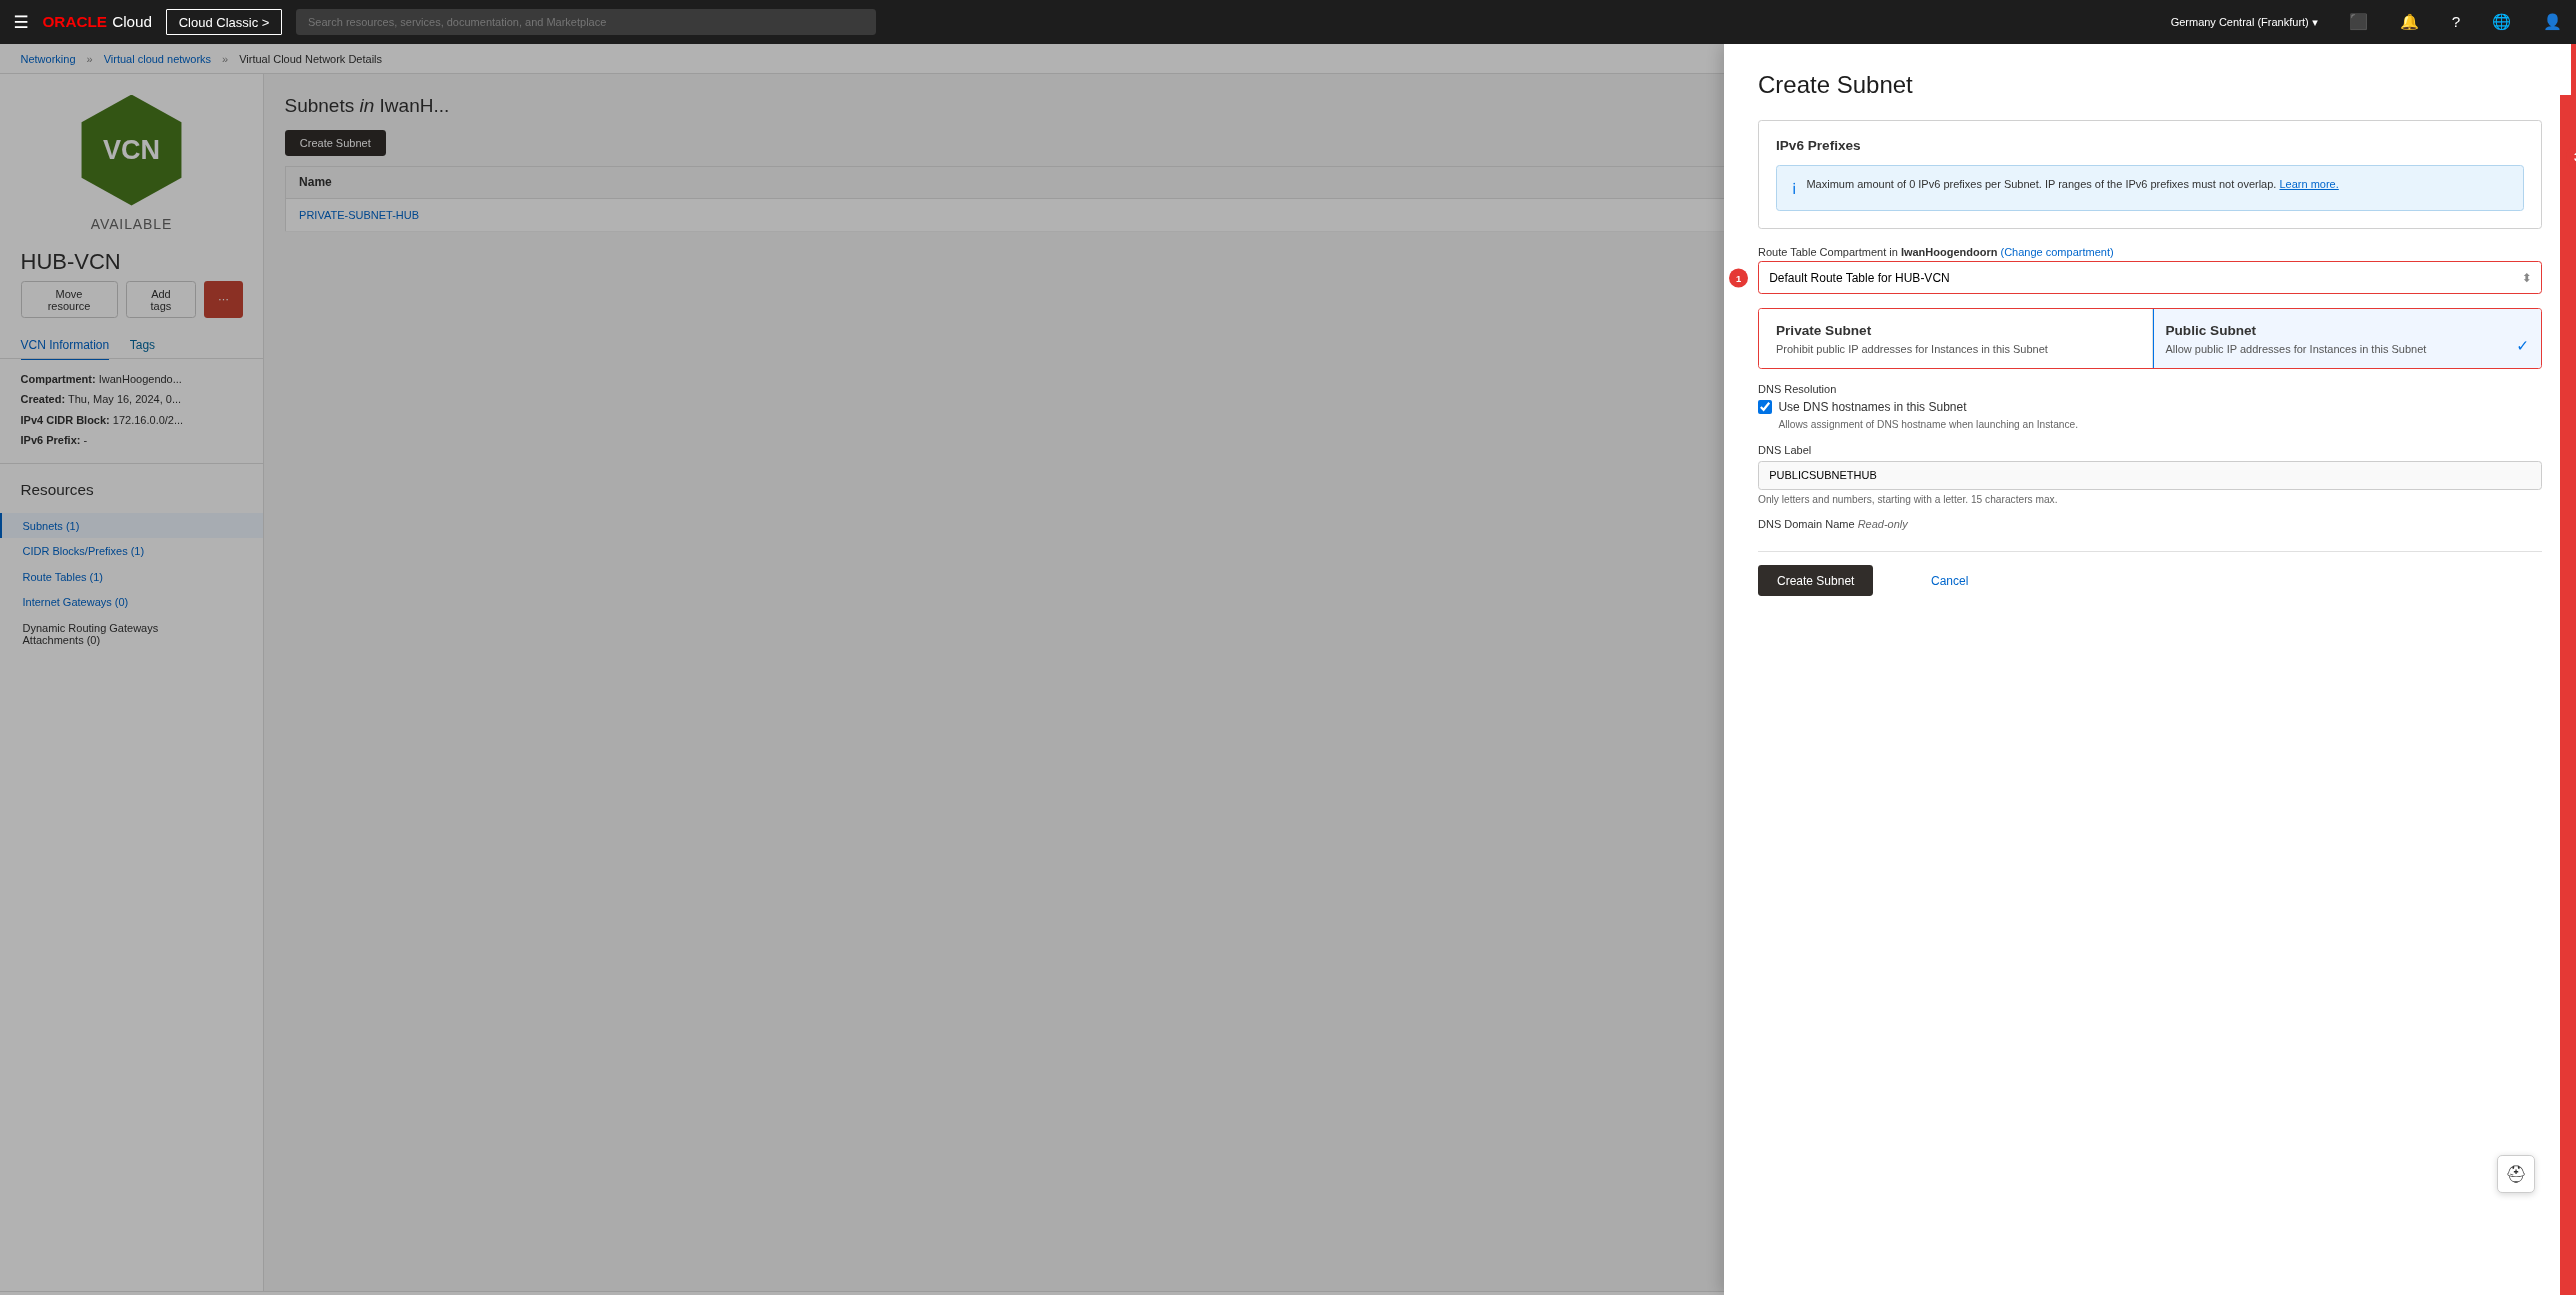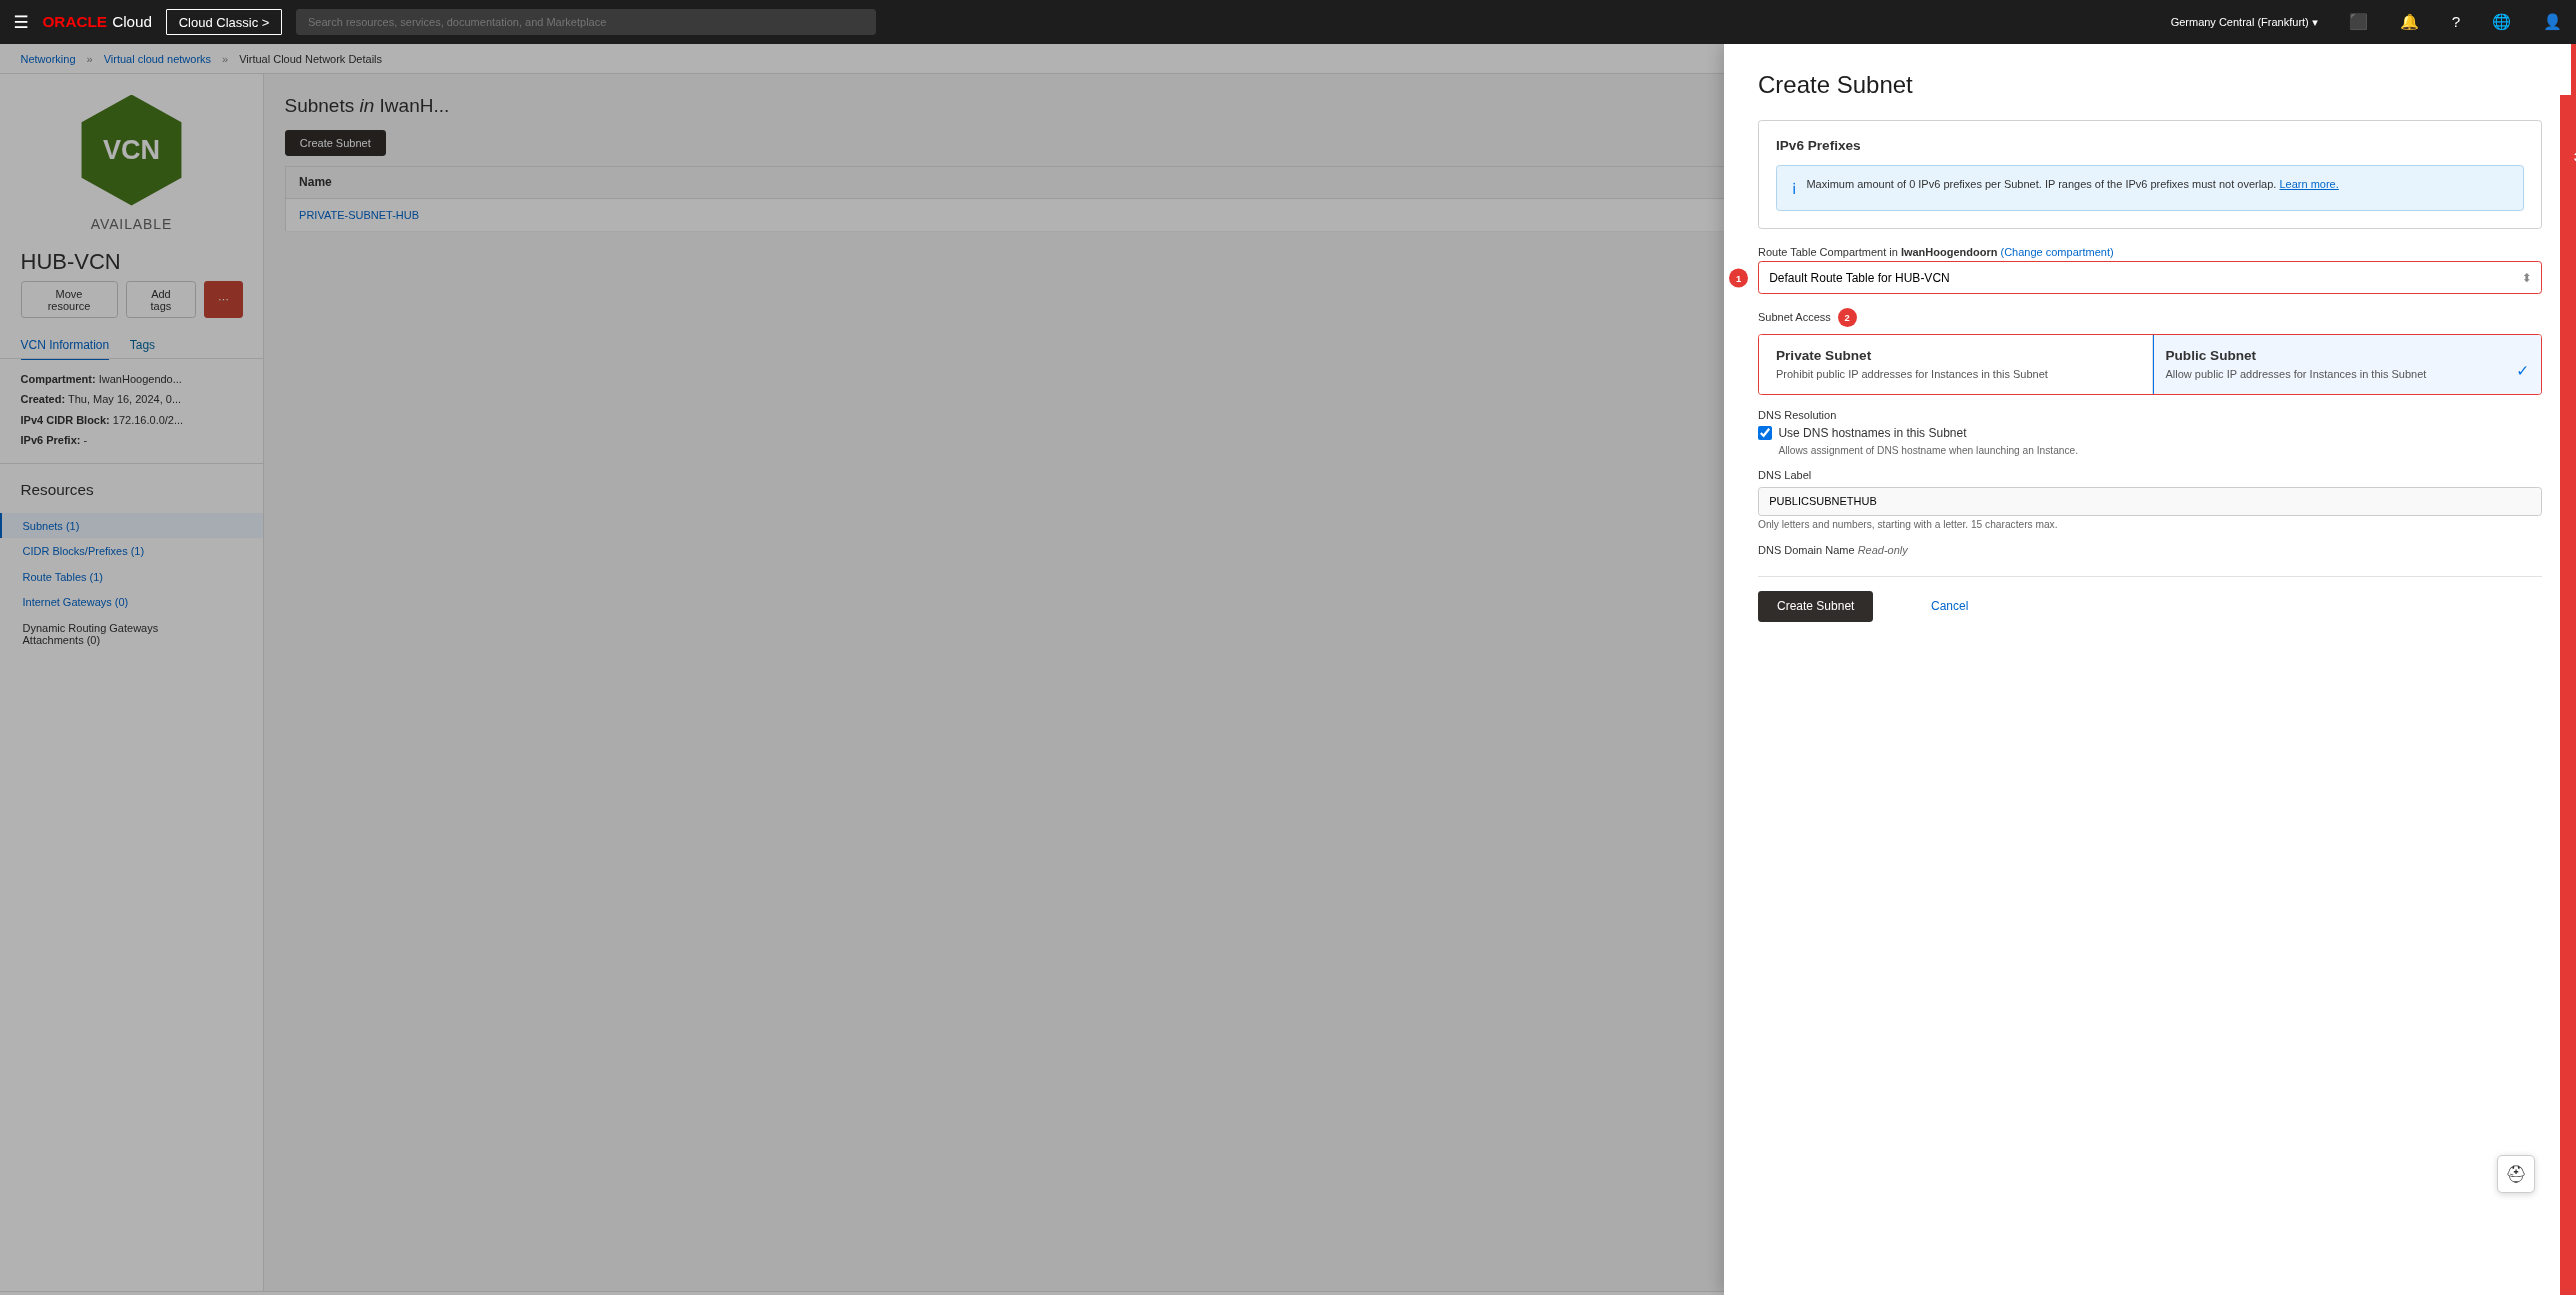--- a/index.html
+++ b/index.html
@@ -315,25 +315,20 @@
         
         <div style="position:absolute; top:50%; left:-29px; transform:translateY(-50%); width:19px; height:19px; background:#e53935; color:#fff; border-radius:50%; display:flex; align-items:center; justify-content:center; font-size:9.4px; font-weight:bold; z-index:10;">1</div>
         <select class="select-field">
           <option>Default Route Table for HUB-VCN</option>
         </select>
         <span class="select-arrow">⬍</span>
       </div>
     </div>
 
     <div style="margin-bottom:13.6px;">
-      <div class="subnet-access-label">
-        <span>Subnet Access</span>
-
-        <span style="display:inline-flex; align-items:center; justify-content:center; width:19px; height:19px; background:#e53935; color:#fff; border-radius:50%; font-size:9.4px; font-weight:bold;">2</span>
-      </div>
       <div class="subnet-access-options">
         <div class="subnet-option">
           <h4>Private Subnet</h4>
           <p>Prohibit public IP addresses for Instances in this Subnet</p>
         </div>
         <div class="subnet-option selected" style="background:#f0f6ff; border-left: 1.7px solid #0072e5;">
           <h4>Public Subnet</h4>
           <p>Allow public IP addresses for Instances in this Subnet</p>
           <span class="check-icon">✓</span>
         </div>

